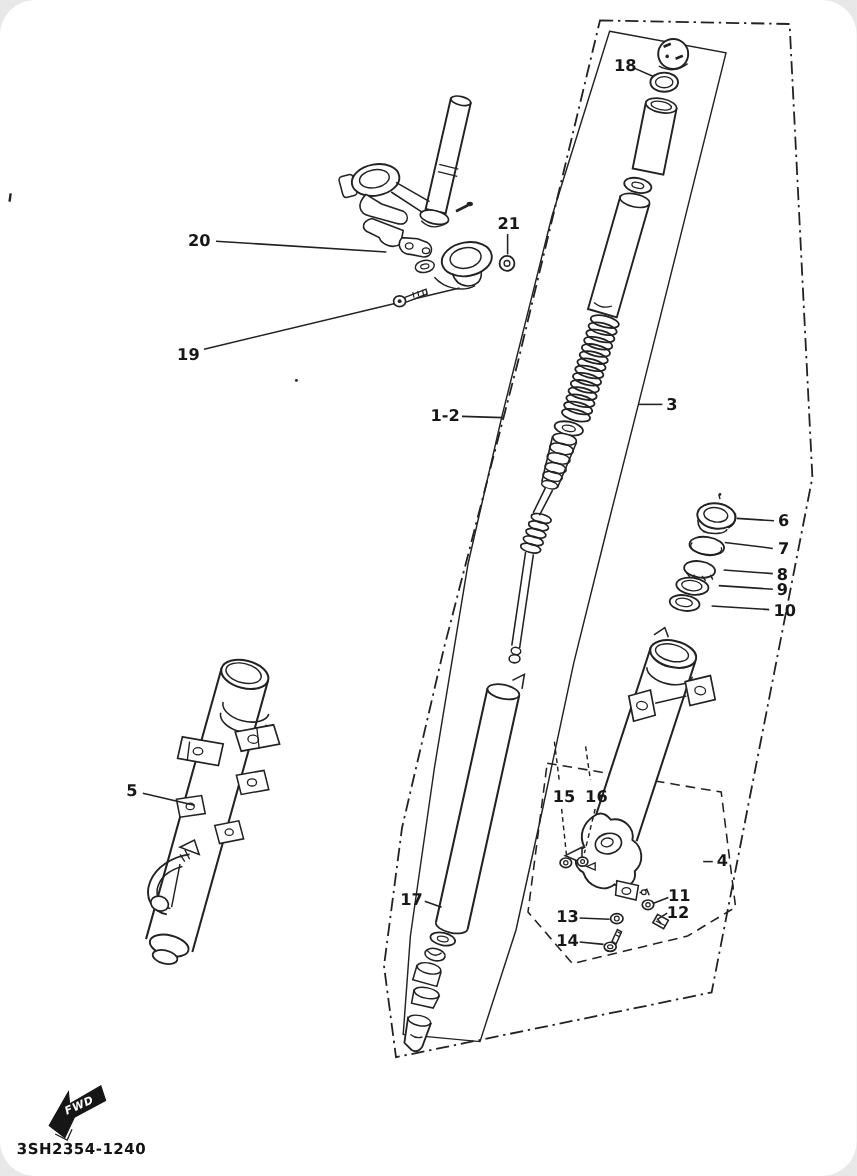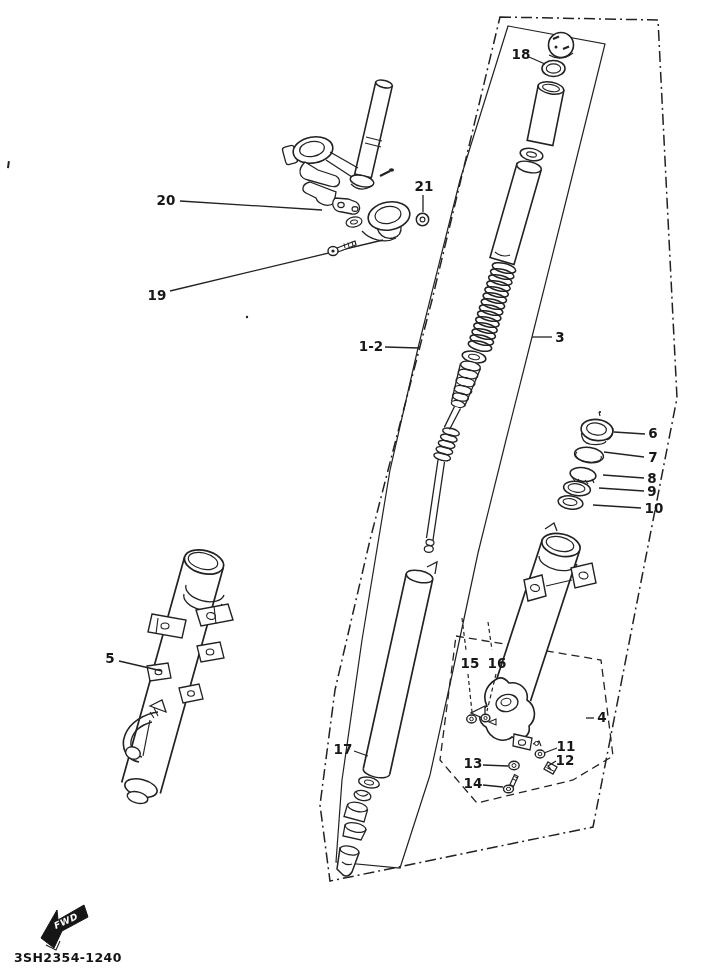--- a/index.html
+++ b/index.html
@@ -1,17 +1,17 @@
 <!DOCTYPE html>
 <html><head>
 <meta charset="utf-8">
 <style>
   html,body{margin:0;padding:0;background:#e8e8e8;}
   .stage{position:relative;width:714px;height:980px;background:#ffffff;overflow:hidden;
-         font-family:"DejaVu Sans","Liberation Sans",sans-serif;}
+         font-family:"DejaVu Sans","Liberation Sans",sans-serif;border-radius:29px;}
   svg{position:absolute;left:0;top:0;}
   .callout{font-family:"DejaVu Sans","Liberation Sans",sans-serif;font-weight:bold;
            font-size:13.5px;fill:#171717;}
   .partno{font-family:"DejaVu Sans","Liberation Sans",sans-serif;font-weight:bold;
           font-size:12.5px;letter-spacing:.4px;fill:#131313;}
   .fwdtxt{font-family:"DejaVu Sans","Liberation Sans",sans-serif;font-weight:bold;
           font-style:italic;font-size:9px;letter-spacing:.6px;fill:#ffffff;}
   .ink{stroke:#222;fill:none;}
 </style>
 </head>

